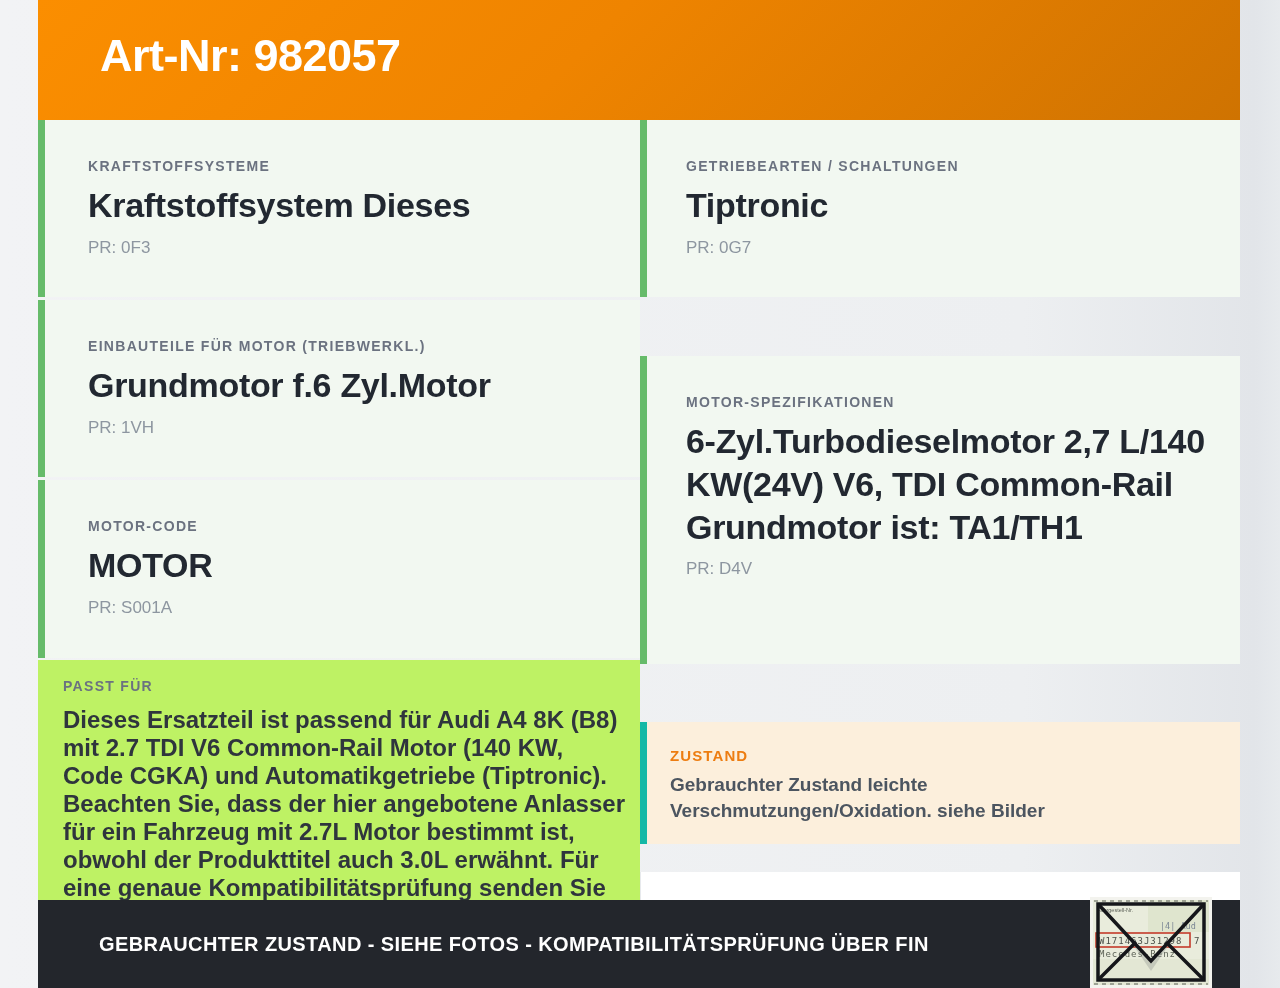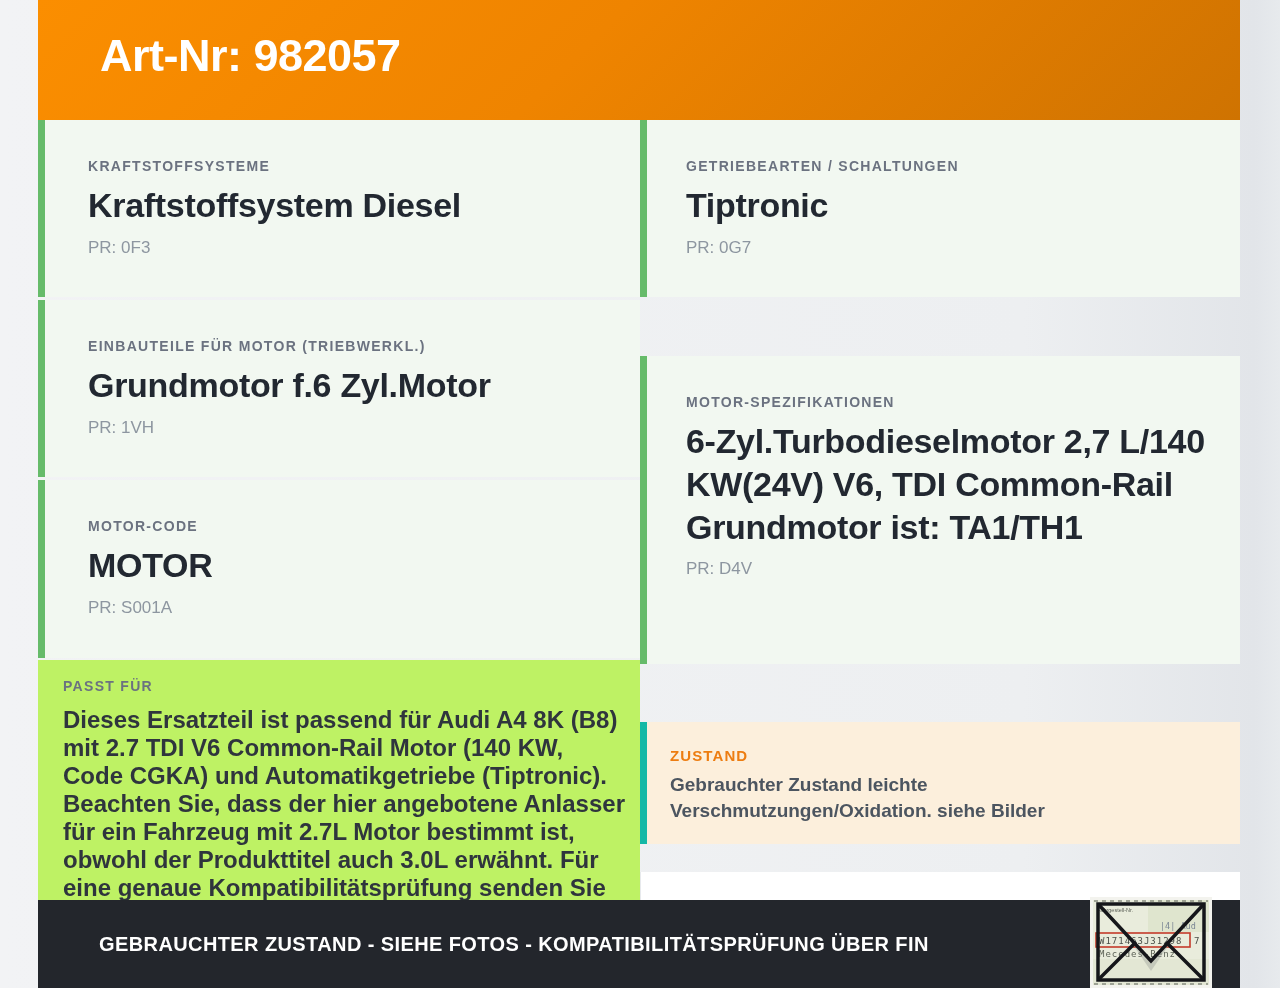--- a/index.html
+++ b/index.html
@@ -94,21 +94,21 @@
   <div class="header">
     <h1>Art-Nr: 982057</h1>
   </div>
 
   <div class="content">
 
     <div class="col-left">
 
       <div class="card bordered h177">
         <div class="card-label">KRAFTSTOFFSYSTEME</div>
-        <div class="card-title">Kraftstoffsystem Diesel</div>
+        <div class="card-title">Kraftstoffsystem Dieses</div>
         <div class="card-pr">PR: 0F3</div>
       </div>
       <div class="gap3"></div>
 
       <div class="card bordered h177">
         <div class="card-label">EINBAUTEILE FÜR MOTOR (TRIEBWERKL.)</div>
         <div class="card-title">Grundmotor f.6 Zyl.Motor</div>
         <div class="card-pr">PR: 1VH</div>
       </div>
       <div class="gap3"></div>

